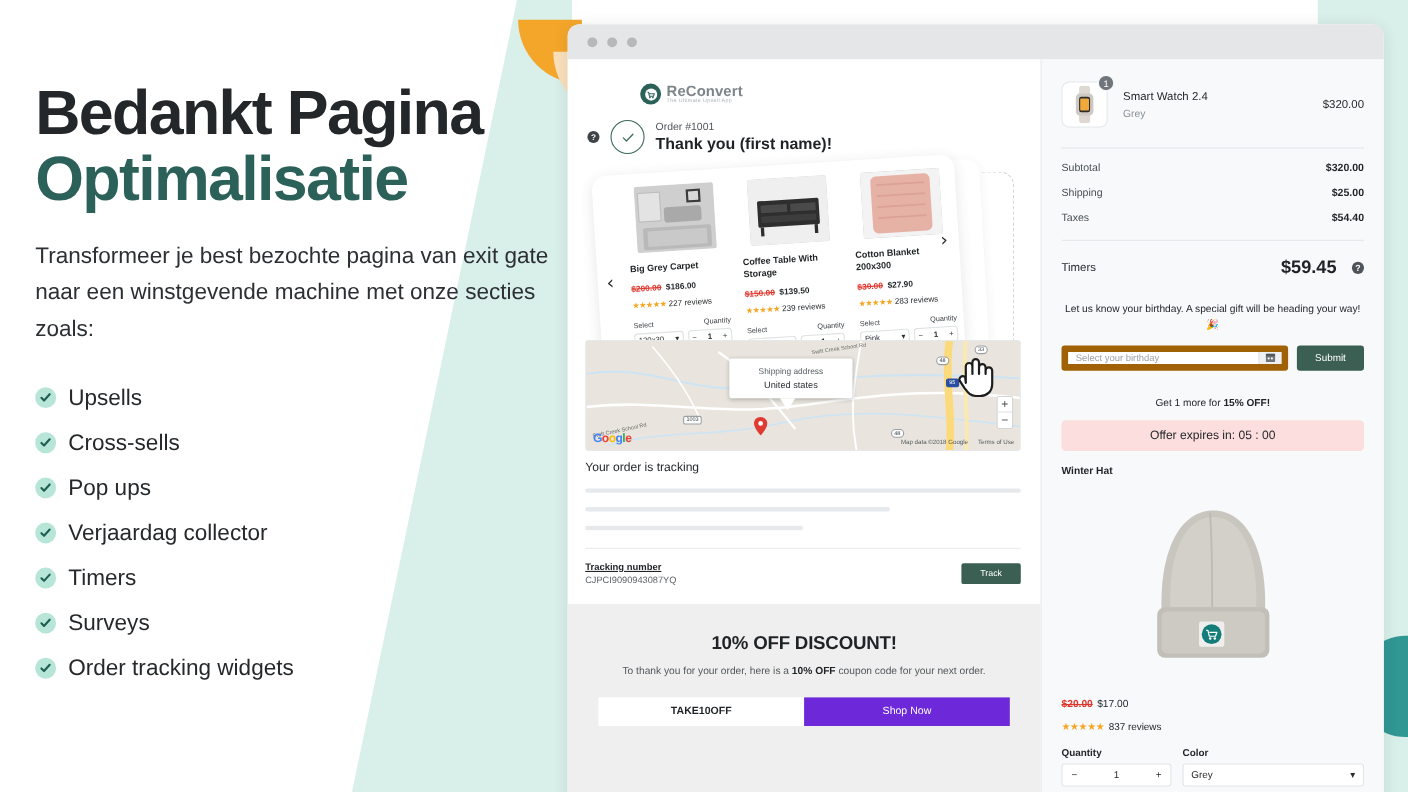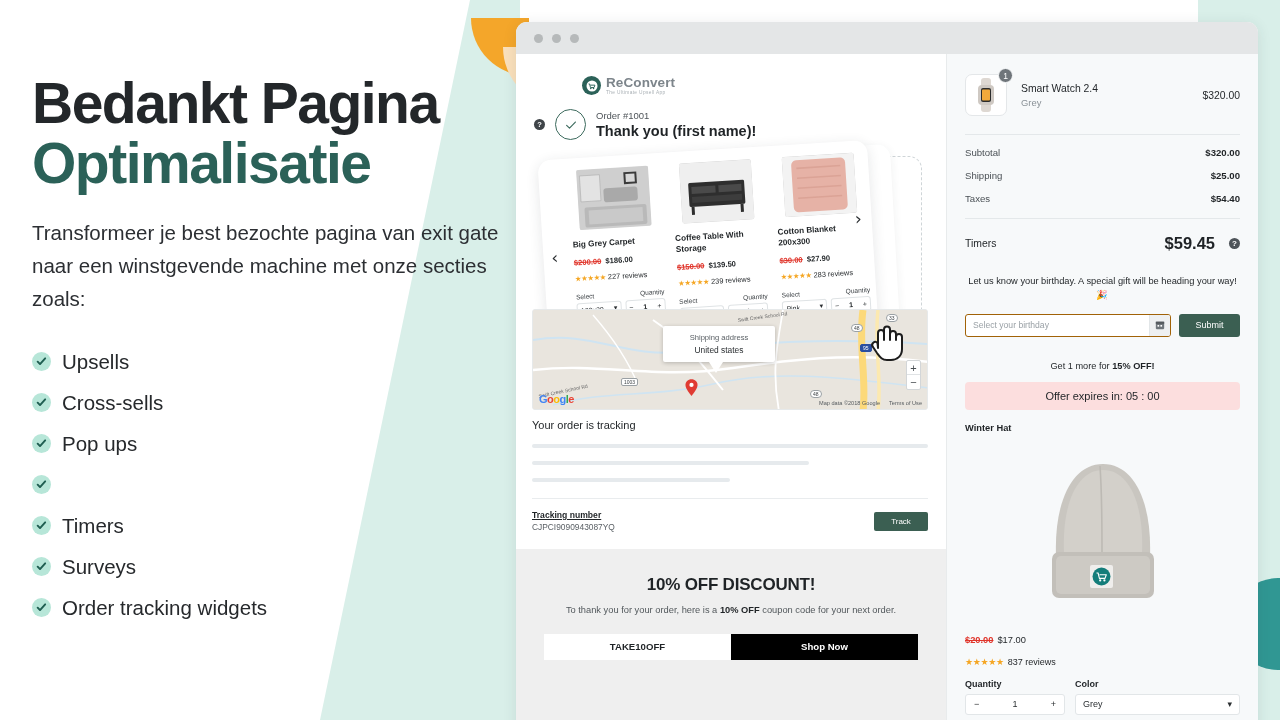--- a/index.html
+++ b/index.html
@@ -272,21 +272,21 @@
   
   .discount {
     position: absolute; left: 0; top: 495px; width: 430px; height: 193px;
     background: #efefef; padding: 26px 28px 0;
   }
   .disc-title { text-align: center; font-size: 17px; font-weight: bold; color: #1f2326; letter-spacing: -.2px; }
   .disc-sub { text-align: center; font-size: 9.3px; color: #52585c; margin-top: 9px; line-height: 1.5; }
   .disc-sub b { color: #1f2326; }
   .disc-row { display: flex; margin-top: 16px; height: 26px; }
   .code-box { flex: 1; background: #fff; display: flex; align-items: center; justify-content: center; font-size: 9.6px; font-weight: bold; color: #1f2326; }
-  .shop-btn { flex: 1; background: #000000; display: flex; align-items: center; justify-content: center; font-size: 9.6px; color: #fff; font-weight: bold; }
+  .shop-btn { flex: 1; background: #6d28d9; display: flex; align-items: center; justify-content: center; font-size: 9.6px; color: #fff; }
 
   
   .line-item { display: flex; align-items: center; padding-top: 20px; }
   .li-thumb {
     width: 42px; height: 42px; border-radius: 7px;
     background: #fff; border: 1px solid #e4e7e9; position: relative;
     display:flex; align-items:center; justify-content:center; flex:0 0 auto;
   }
   .li-qty {
     position: absolute; right: -7px; top: -7px;
@@ -307,21 +307,21 @@
   .total-v { font-size: 16.5px; color: #1f2326; font-weight: bold; margin-left: auto; }
   .total-help {
     width: 11px; height: 11px; border-radius: 50%; background: #4e5459;
     color: #fff; font-size: 8px; display:flex; align-items:center; justify-content:center;
     margin-left: 14px; font-weight: bold;
   }
 
   .bday-text { text-align: center; font-size: 9.3px; color: #1f2326; margin-top: 22px; line-height: 1.5; }
   .bday-row { display: flex; gap: 8px; margin-top: 11px; height: 23px; }
   .bday-input {
-    flex: 1; background: #fff; border: 1px solid #a16207; border-radius: 3px;
+    flex: 1; background: #fff; border: 6px solid #a16207; border-radius: 3px;
     display: flex; align-items: center; overflow: hidden;
   }
   .bday-ph { flex:1; font-size: 8.6px; color: #9aa1a6; padding-left: 7px; }
   .cal-btn { width: 21px; height: 100%; background: #eef0f1; border-left: 1px solid #e2e6e8; display:flex; align-items:center; justify-content:center; }
   .submit-btn { width: 61px; background: #3b5f52; border-radius: 3px; color: #fff; font-size: 9px; display: flex; align-items: center; justify-content: center; }
 
   .getmore { text-align: center; font-size: 9.2px; color: #1f2326; margin-top: 24px; }
   .getmore b { font-weight: bold; }
   .timer-band {
     margin-top: 11px; height: 28px; background: #fcdede; border-radius: 4px;
@@ -396,20 +396,21 @@
           </svg>
         </span>
       <span class="check-label">Pop ups</span>
     </div>
     <div class="check-row">
       <span class="check-badge">
           <svg width="11" height="11" viewBox="0 0 12 12">
             <path d="M1.8 6.2 L4.4 8.8 L10 2.6" stroke="#1f5e51" stroke-width="2.1" fill="none" stroke-linecap="round" stroke-linejoin="round"></path>
           </svg>
         </span>
+      <span class="check-label">Verjaardag collector</span>
     </div>
     <div class="check-row">
       <span class="check-badge">
           <svg width="11" height="11" viewBox="0 0 12 12">
             <path d="M1.8 6.2 L4.4 8.8 L10 2.6" stroke="#1f5e51" stroke-width="2.1" fill="none" stroke-linecap="round" stroke-linejoin="round"></path>
           </svg>
         </span>
       <span class="check-label">Timers</span>
     </div>
     <div class="check-row">

